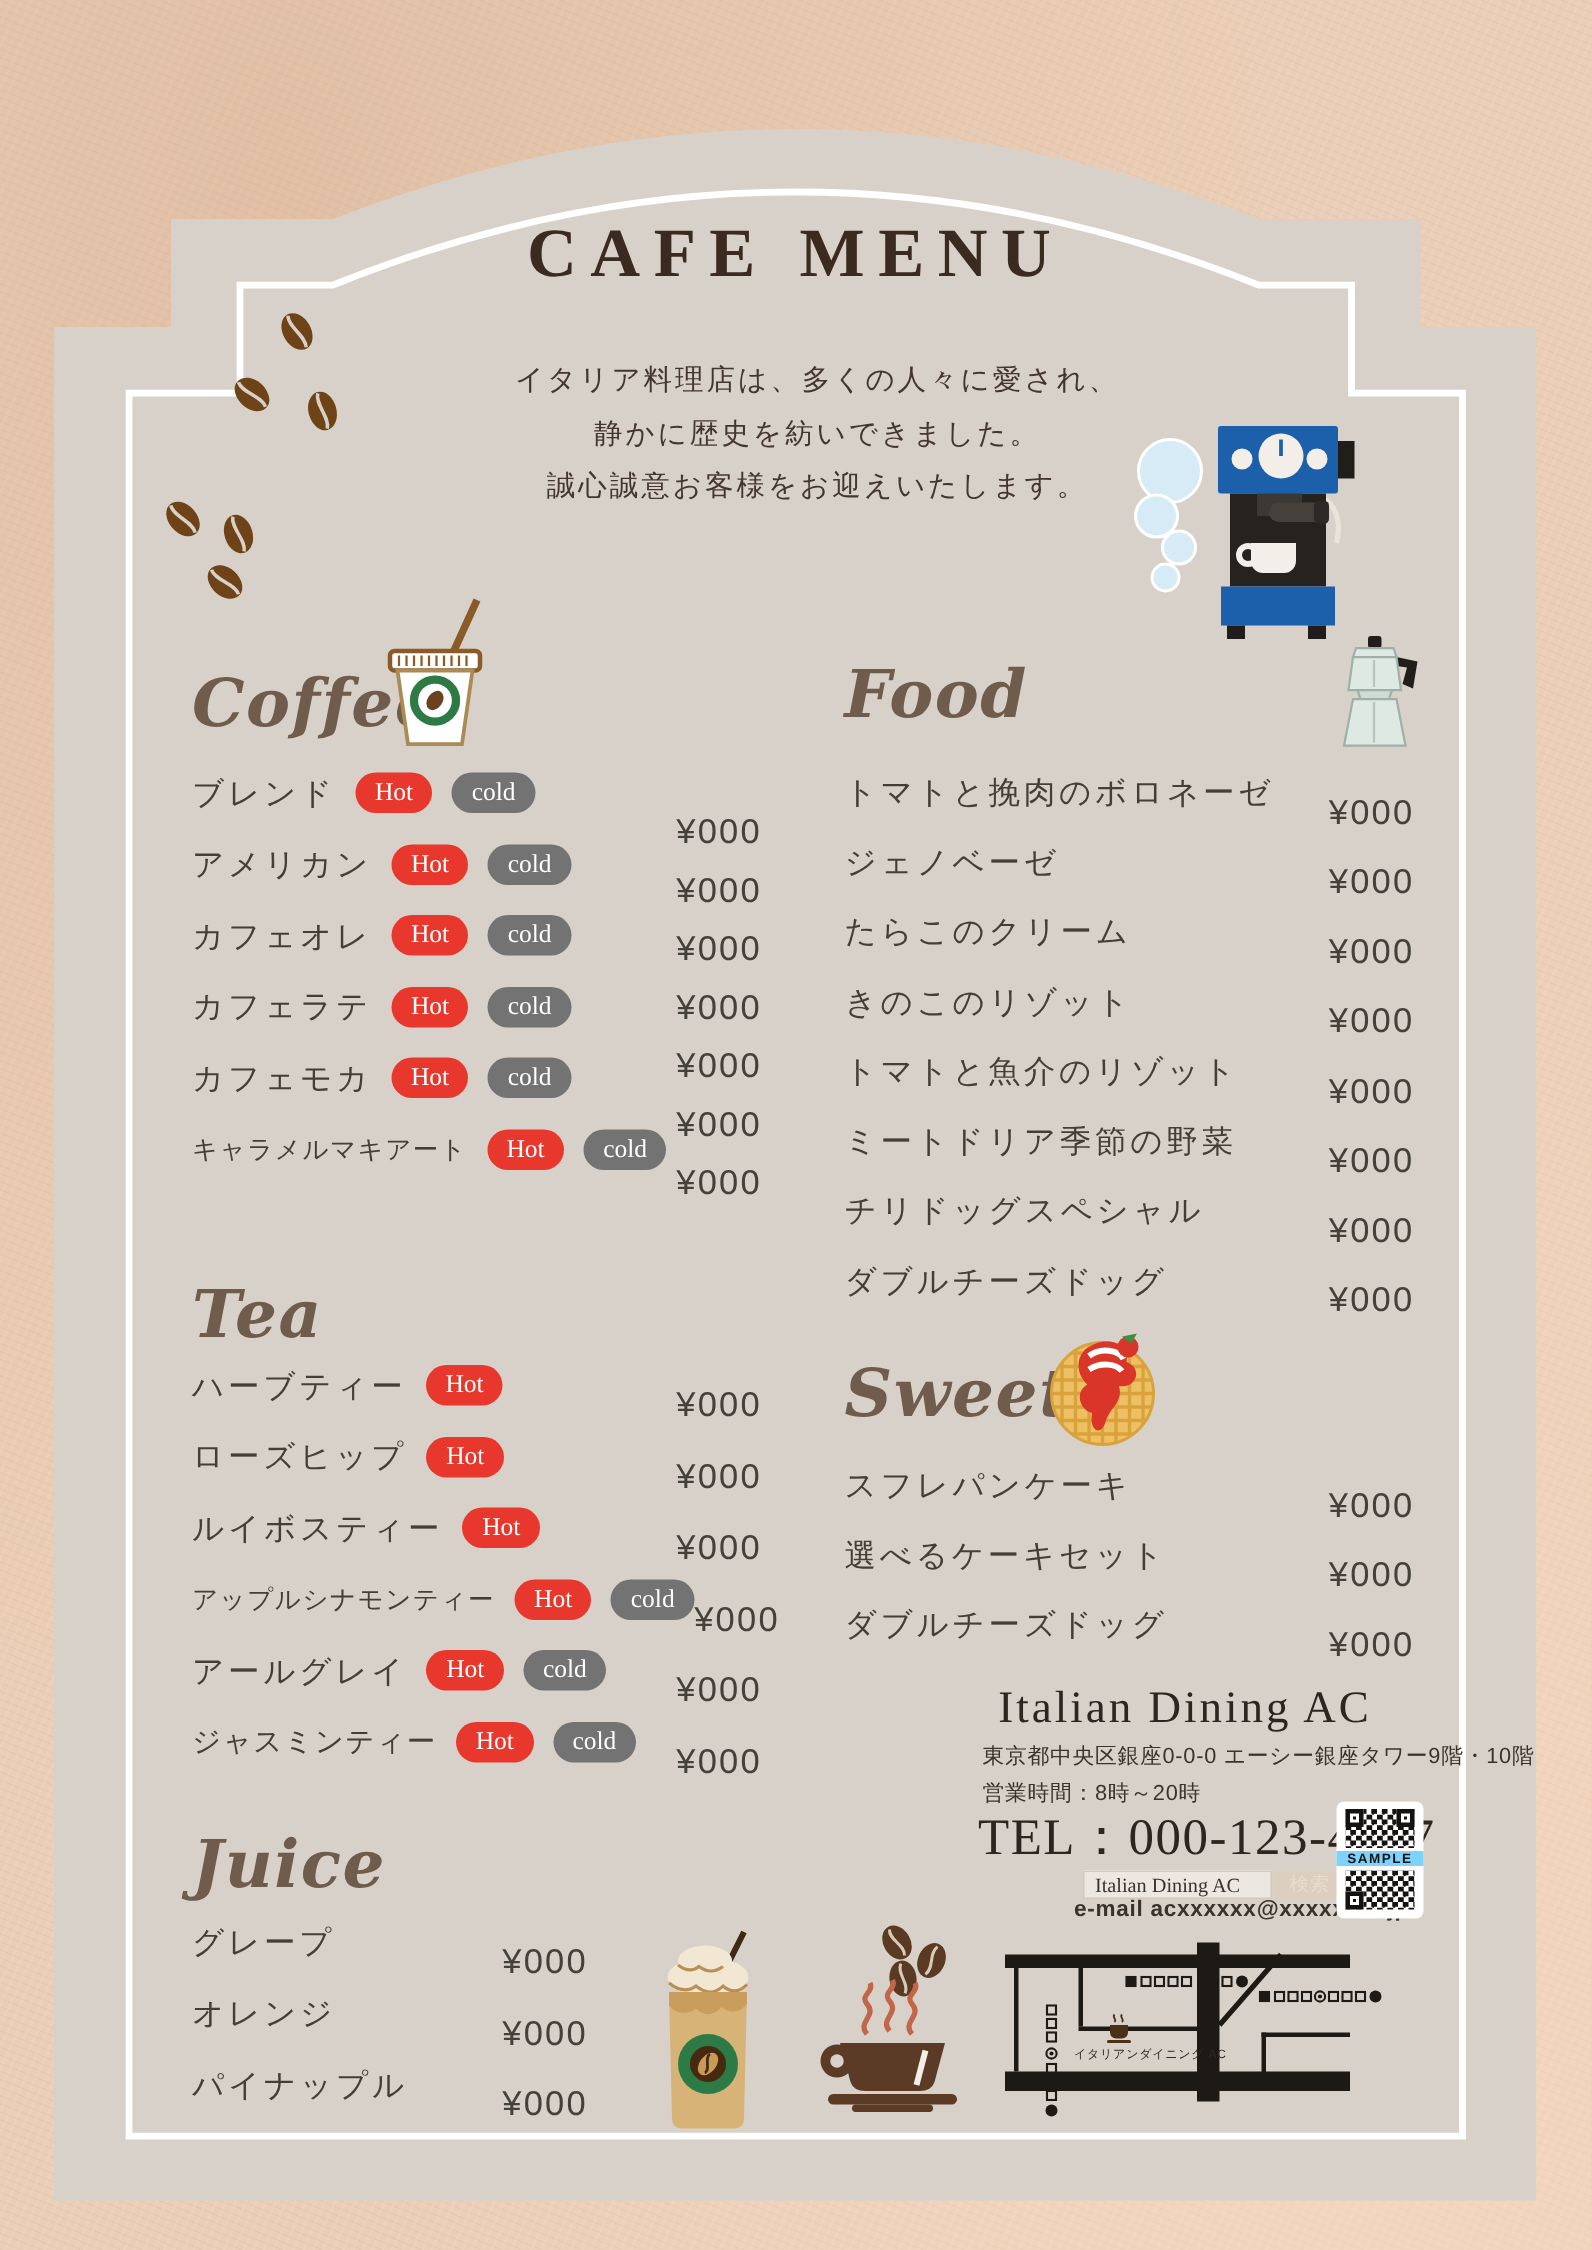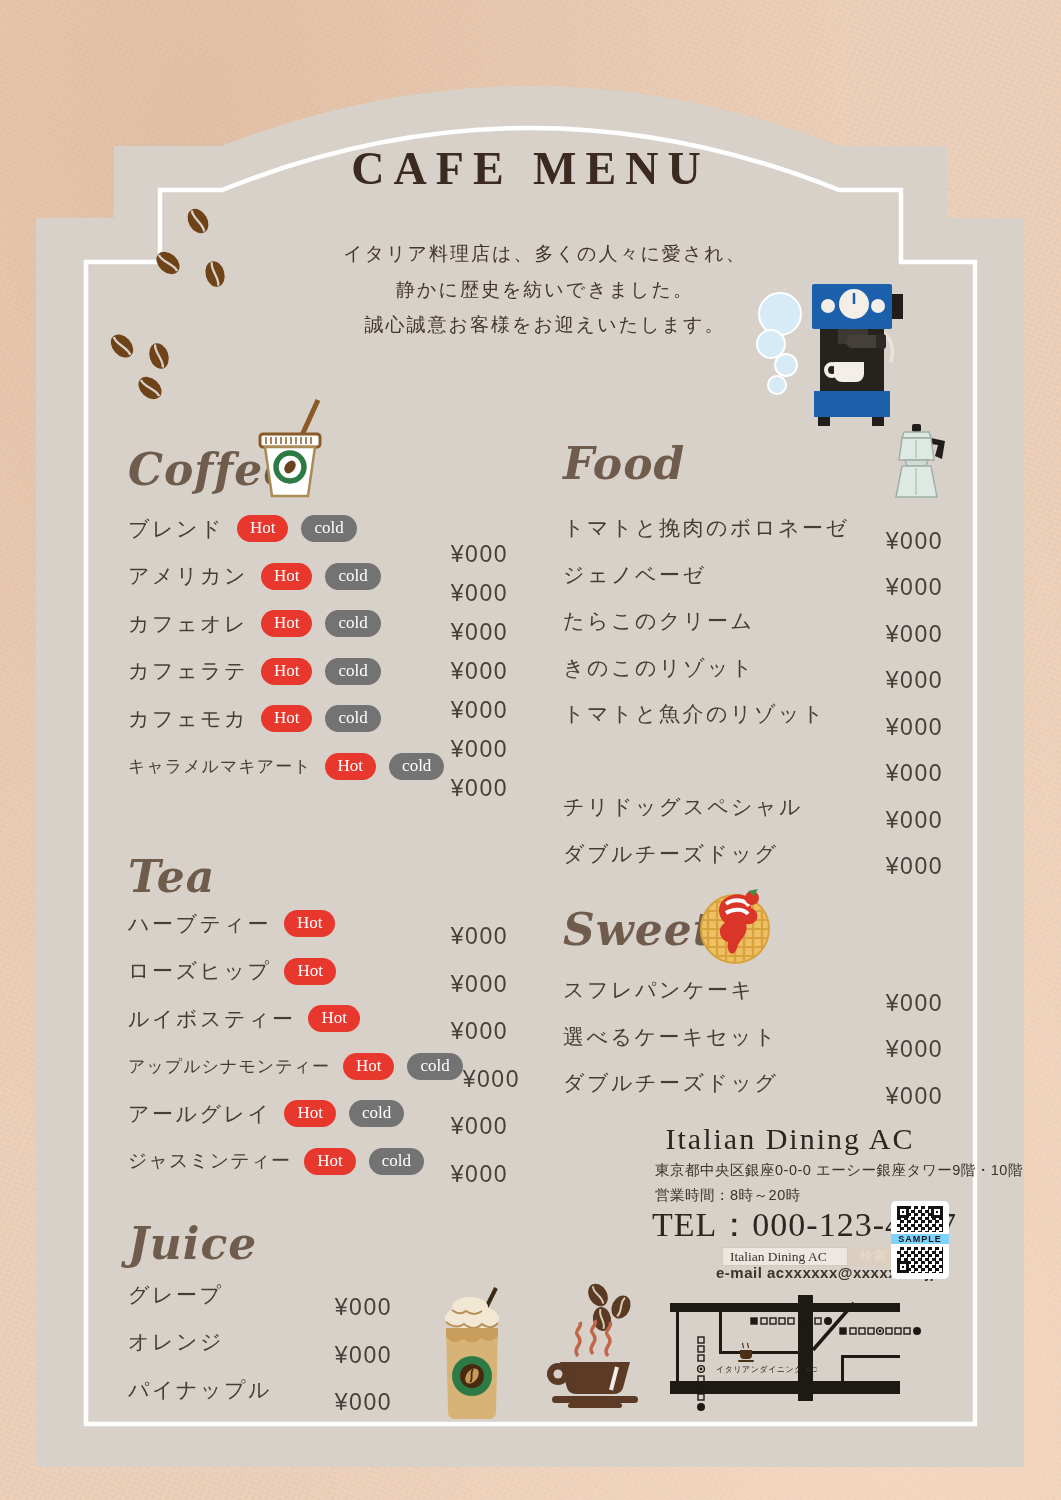--- a/index.html
+++ b/index.html
@@ -292,20 +292,21 @@
   </div>
   <div class="row" style="height:46.5px">
     <span class="name">きのこのリゾット</span>
     <span class="price">¥000</span>
   </div>
   <div class="row" style="height:46.5px">
     <span class="name">トマトと魚介のリゾット</span>
     <span class="price">¥000</span>
   </div>
   <div class="row" style="height:46.5px">
+    <span class="name">ミートドリア季節の野菜</span>
     <span class="price">¥000</span>
   </div>
   <div class="row" style="height:46.5px">
     <span class="name">チリドッグスペシャル</span>
     <span class="price">¥000</span>
   </div>
   <div class="row" style="height:46.5px">
     <span class="name">ダブルチーズドッグ</span>
     <span class="price">¥000</span>
   </div>

